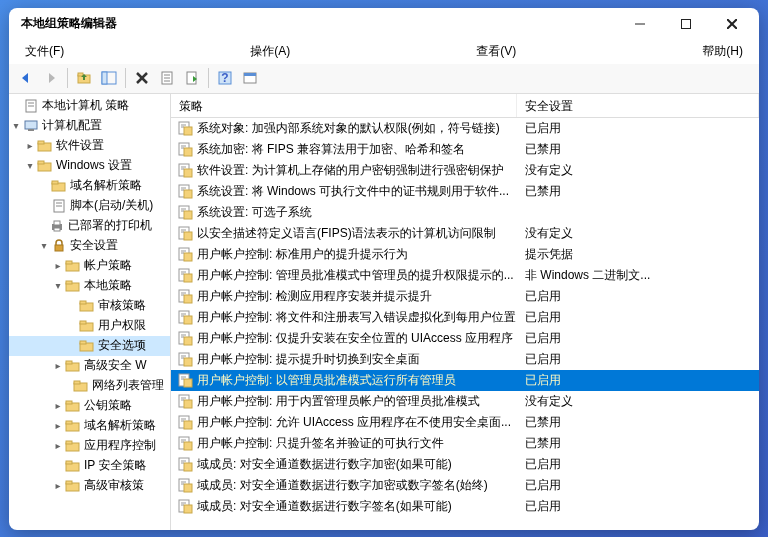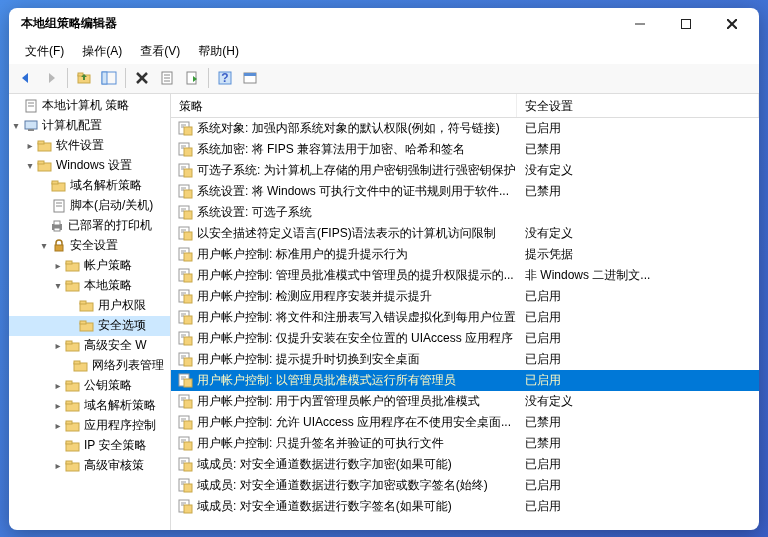--- a/index.html
+++ b/index.html
@@ -2,21 +2,21 @@
 <html><head>
 <meta charset="utf-8">
 <style>
   * { box-sizing: border-box; margin: 0; padding: 0; font-family: "Microsoft YaHei", "Segoe UI", sans-serif; font-size: 12px; }
   body { background: linear-gradient(135deg, #4a8de8 0%, #3b5fc7 100%); width: 768px; height: 537px; overflow: hidden; display: flex; align-items: center; justify-content: center; }
   .window { background: #fff; width: 750px; height: 522px; border-radius: 8px; box-shadow: 0 4px 20px rgba(0,0,0,0.3); display: flex; flex-direction: column; overflow: hidden; }
   .titlebar { height: 32px; display: flex; align-items: center; padding: 0 4px 0 12px; font-weight: bold; }
   .title { flex: 1; font-size: 12px; }
   .win-controls { display: flex; }
   .win-btn { width: 46px; height: 32px; display: flex; align-items: center; justify-content: center; color: #222; }
-  .menubar { height: 24px; display: flex; align-items: center; padding: 0 8px; gap: 2px; }
+  .menubar { height: 24px; display: flex; align-items: center; padding: 0 8px; gap: 2px; justify-content: space-between; }
   .menu-item { padding: 2px 8px; }
   .toolbar { height: 30px; display: flex; align-items: center; padding: 0 6px; gap: 3px; border-bottom: 1px solid #ddd; background: #f8f8f8; }
   .tbtn { width: 22px; height: 22px; display: flex; align-items: center; justify-content: center; border: 1px solid transparent; }
   .tsep { width: 1px; height: 20px; background: #ccc; margin: 0 2px; }
   .content { flex: 1; display: flex; overflow: hidden; }
   .tree-pane { width: 162px; border-right: 1px solid #ddd; overflow-y: auto; overflow-x: hidden; padding: 2px 0; }
   .tree-item { display: flex; align-items: center; height: 20px; white-space: nowrap; padding-right: 2px; }
   .tree-item.selected { background: #cce8ff; }
   .expander { width: 14px; display: inline-flex; justify-content: center; color: #666; font-size: 10px; cursor: pointer; }
   .tree-icon { width: 16px; height: 16px; margin-right: 3px; display: inline-flex; align-items: center; justify-content: center; }
@@ -235,20 +235,30 @@
             <span class="tree-label">本地策略</span>
           </div>
           <div class="tree-item" style="padding-left:56px">
             <span class="expander"></span>
             <span class="tree-icon">
               <svg width="16" height="16">
                 <rect x="1" y="5" width="13" height="8" fill="#f4d27a" stroke="#c9a84a"></rect>
                 <rect x="1" y="3" width="6" height="3" fill="#f4d27a" stroke="#c9a84a"></rect>
               </svg>
             </span>
+            <span class="tree-label">审核策略</span>
+          </div>
+          <div class="tree-item" style="padding-left:56px">
+            <span class="expander"></span>
+            <span class="tree-icon">
+              <svg width="16" height="16">
+                <rect x="1" y="5" width="13" height="8" fill="#f4d27a" stroke="#c9a84a"></rect>
+                <rect x="1" y="3" width="6" height="3" fill="#f4d27a" stroke="#c9a84a"></rect>
+              </svg>
+            </span>
             <span class="tree-label">用户权限</span>
           </div>
           <div class="tree-item selected" style="padding-left:56px">
             <span class="expander"></span>
             <span class="tree-icon">
               <svg width="16" height="16">
                 <rect x="1" y="5" width="13" height="8" fill="#f4d27a" stroke="#c9a84a"></rect>
                 <rect x="1" y="3" width="6" height="3" fill="#f4d27a" stroke="#c9a84a"></rect>
               </svg>
             </span>
@@ -352,21 +362,21 @@
     <span class="row-policy">系统加密: 将 FIPS 兼容算法用于加密、哈希和签名</span>
     <span class="row-setting">已禁用</span>
   </div>
           <div class="list-row">
     <span class="row-icon"><svg width="16" height="16">
                 <rect x="2" y="2" width="10" height="12" fill="#fff" stroke="#999"></rect>
                 <rect x="7" y="7" width="8" height="8" fill="#f4d27a" stroke="#c9a84a"></rect>
                 <line x1="4" y1="5" x2="9" y2="5" stroke="#999"></line>
                 <line x1="4" y1="7" x2="7" y2="7" stroke="#999"></line>
               </svg></span>
-    <span class="row-policy">可选子系统: 为计算机上存储的用户密钥强制进行强密钥保护</span>
+    <span class="row-policy">软件设置: 为计算机上存储的用户密钥强制进行强密钥保护</span>
     <span class="row-setting">没有定义</span>
   </div>
           <div class="list-row">
     <span class="row-icon"><svg width="16" height="16">
                 <rect x="2" y="2" width="10" height="12" fill="#fff" stroke="#999"></rect>
                 <rect x="7" y="7" width="8" height="8" fill="#f4d27a" stroke="#c9a84a"></rect>
                 <line x1="4" y1="5" x2="9" y2="5" stroke="#999"></line>
                 <line x1="4" y1="7" x2="7" y2="7" stroke="#999"></line>
               </svg></span>
     <span class="row-policy">系统设置: 将 Windows 可执行文件中的证书规则用于软件...</span>

